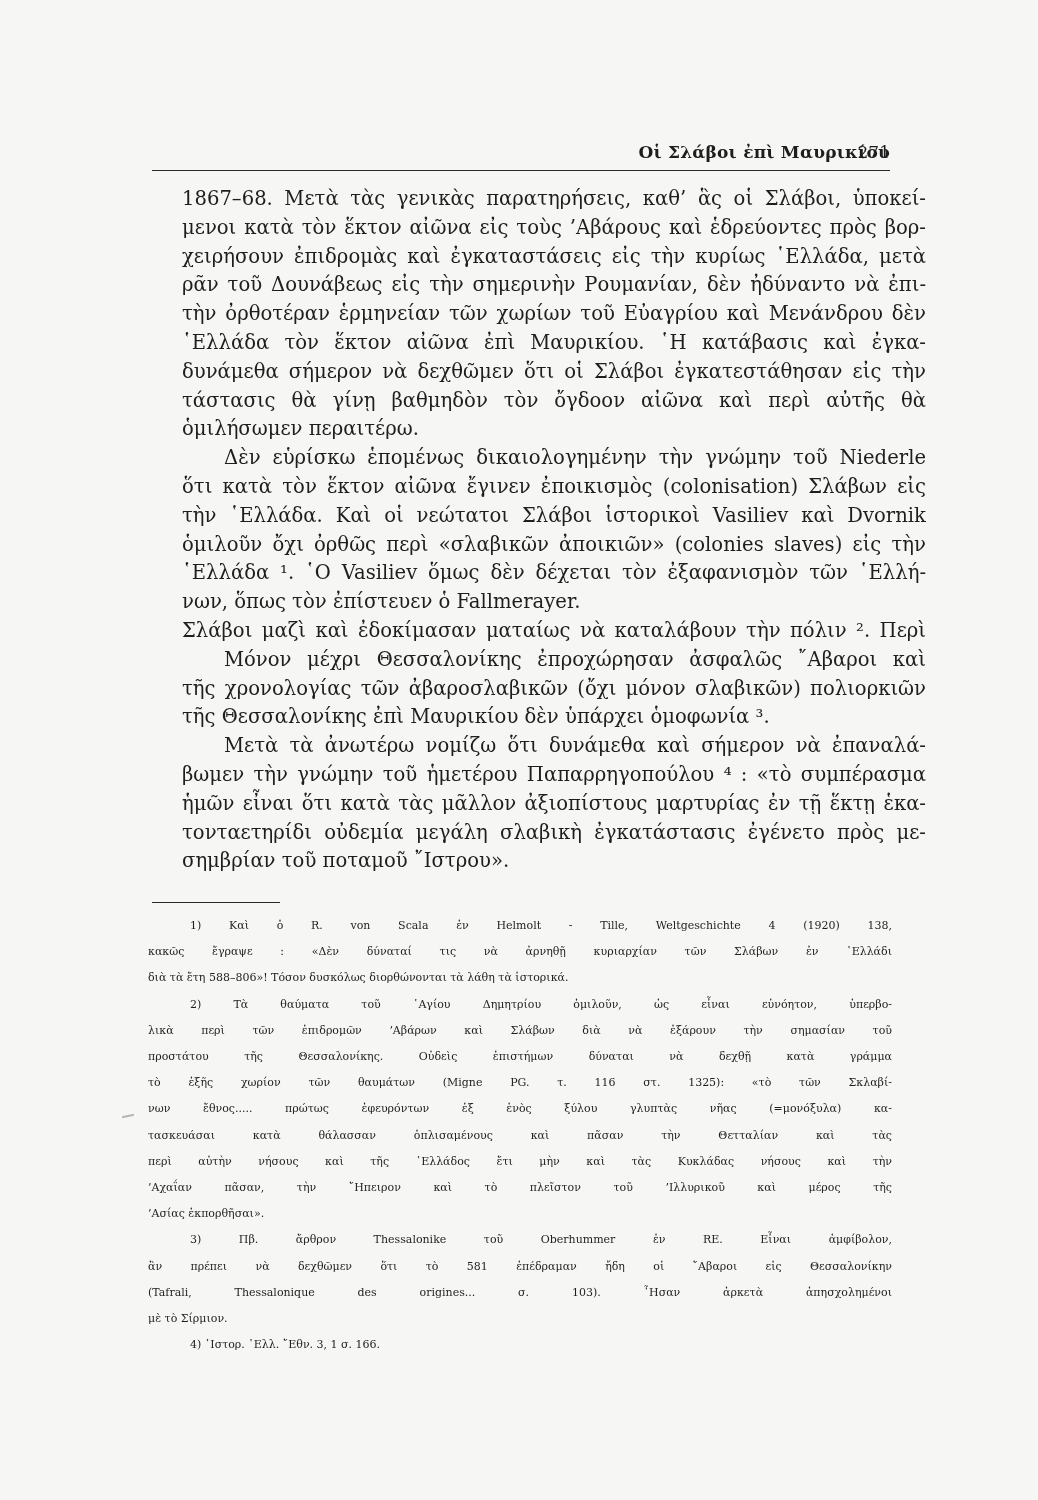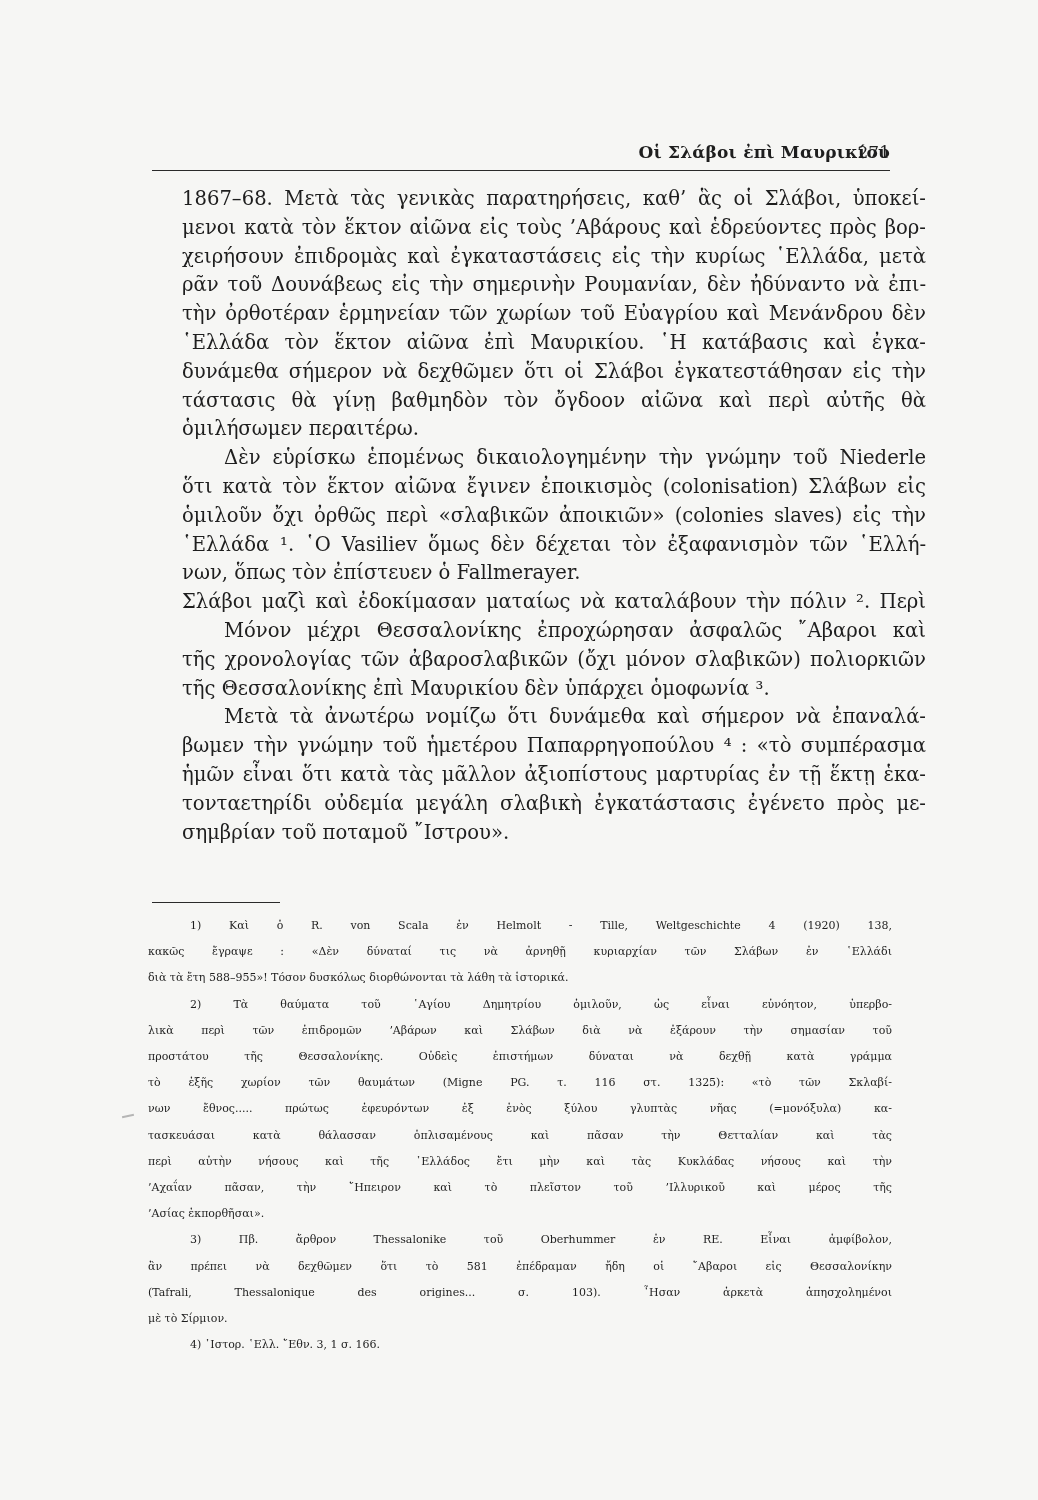--- a/index.html
+++ b/index.html
@@ -63,20 +63,21 @@
     <span class="line">ρᾶν τοῦ Δουνάβεως εἰς τὴν σημερινὴν Ρουμανίαν, δὲν ἠδύναντο νὰ ἐπι-</span>
     <span class="line">τὴν ὀρθοτέραν ἑρμηνείαν τῶν χωρίων τοῦ Εὐαγρίου καὶ Μενάνδρου δὲν</span>
     <span class="line">῾Ελλάδα τὸν ἕκτον αἰῶνα ἐπὶ Μαυρικίου. ῾Η κατάβασις καὶ ἐγκα-</span>
     <span class="line">δυνάμεθα σήμερον νὰ δεχθῶμεν ὅτι οἱ Σλάβοι ἐγκατεστάθησαν εἰς τὴν</span>
     <span class="line">τάστασις θὰ γίνῃ βαθμηδὸν τὸν ὄγδοον αἰῶνα καὶ περὶ αὐτῆς θὰ</span>
     <span class="line last">ὁμιλήσωμεν περαιτέρω.</span>
   </p>
   <p>
     <span class="line" style="padding-left:42px">Δὲν εὑρίσκω ἑπομένως δικαιολογημένην τὴν γνώμην τοῦ Niederle</span>
     <span class="line">ὅτι κατὰ τὸν ἕκτον αἰῶνα ἔγινεν ἐποικισμὸς (colonisation) Σλάβων εἰς</span>
+    <span class="line">τὴν ῾Ελλάδα. Καὶ οἱ νεώτατοι Σλάβοι ἱστορικοὶ Vasiliev καὶ Dvornik</span>
     <span class="line">ὁμιλοῦν ὄχι ὀρθῶς περὶ «σλαβικῶν ἀποικιῶν» (colonies slaves) εἰς τὴν</span>
     <span class="line">῾Ελλάδα ¹. ῾Ο Vasiliev ὅμως δὲν δέχεται τὸν ἐξαφανισμὸν τῶν ῾Ελλή-</span>
     <span class="line last">νων, ὅπως τὸν ἐπίστευεν ὁ Fallmerayer.</span>
   </p>
   <p>
     <span class="line">Σλάβοι μαζὶ καὶ ἐδοκίμασαν ματαίως νὰ καταλάβουν τὴν πόλιν ². Περὶ</span>
     <span class="line" style="padding-left:42px">Μόνον μέχρι Θεσσαλονίκης ἐπροχώρησαν ἀσφαλῶς ῎Αβαροι καὶ</span>
     <span class="line">τῆς χρονολογίας τῶν ἀβαροσλαβικῶν (ὄχι μόνον σλαβικῶν) πολιορκιῶν</span>
     <span class="line last">τῆς Θεσσαλονίκης ἐπὶ Μαυρικίου δὲν ὑπάρχει ὁμοφωνία ³.</span>
   </p>
@@ -88,21 +89,21 @@
     <span class="line last">σημβρίαν τοῦ ποταμοῦ ῎Ιστρου».</span>
   </p>
 </div>
 
 <div class="fn-rule"></div>
 
 <div class="footnotes">
   <div class="fn">
     <span class="line first">1) Καὶ ὁ R. von Scala ἐν Helmolt - Tille, Weltgeschichte 4 (1920) 138,</span>
     <span class="line">κακῶς ἔγραψε : «Δὲν δύναταί τις νὰ ἀρνηθῇ κυριαρχίαν τῶν Σλάβων ἐν ῾Ελλάδι</span>
-    <span class="line last">διὰ τὰ ἔτη 588–955»! Τόσον δυσκόλως διορθώνονται τὰ λάθη τὰ ἱστορικά.</span>
+    <span class="line last">διὰ τὰ ἔτη 588–806»! Τόσον δυσκόλως διορθώνονται τὰ λάθη τὰ ἱστορικά.</span>
   </div>
   <div class="fn">
     <span class="line first">2) Τὰ θαύματα τοῦ ῾Αγίου Δημητρίου ὁμιλοῦν, ὡς εἶναι εὐνόητον, ὑπερβο-</span>
     <span class="line">λικὰ περὶ τῶν ἐπιδρομῶν ’Αβάρων καὶ Σλάβων διὰ νὰ ἐξάρουν τὴν σημασίαν τοῦ</span>
     <span class="line">προστάτου τῆς Θεσσαλονίκης. Οὐδεὶς ἐπιστήμων δύναται νὰ δεχθῇ κατὰ γράμμα</span>
     <span class="line">τὸ ἑξῆς χωρίον τῶν θαυμάτων (Migne PG. τ. 116 στ. 1325): «τὸ τῶν Σκλαβί-</span>
     <span class="line">νων ἔθνος..... πρώτως ἐφευρόντων ἐξ ἑνὸς ξύλου γλυπτὰς νῆας (=μονόξυλα) κα-</span>
     <span class="line">τασκευάσαι κατὰ θάλασσαν ὁπλισαμένους καὶ πᾶσαν τὴν Θετταλίαν καὶ τὰς</span>
     <span class="line">περὶ αὐτὴν νήσους καὶ τῆς ῾Ελλάδος ἔτι μὴν καὶ τὰς Κυκλάδας νήσους καὶ τὴν</span>
     <span class="line">’Αχαΐαν πᾶσαν, τὴν ῎Ηπειρον καὶ τὸ πλεῖστον τοῦ ’Ιλλυρικοῦ καὶ μέρος τῆς</span>

